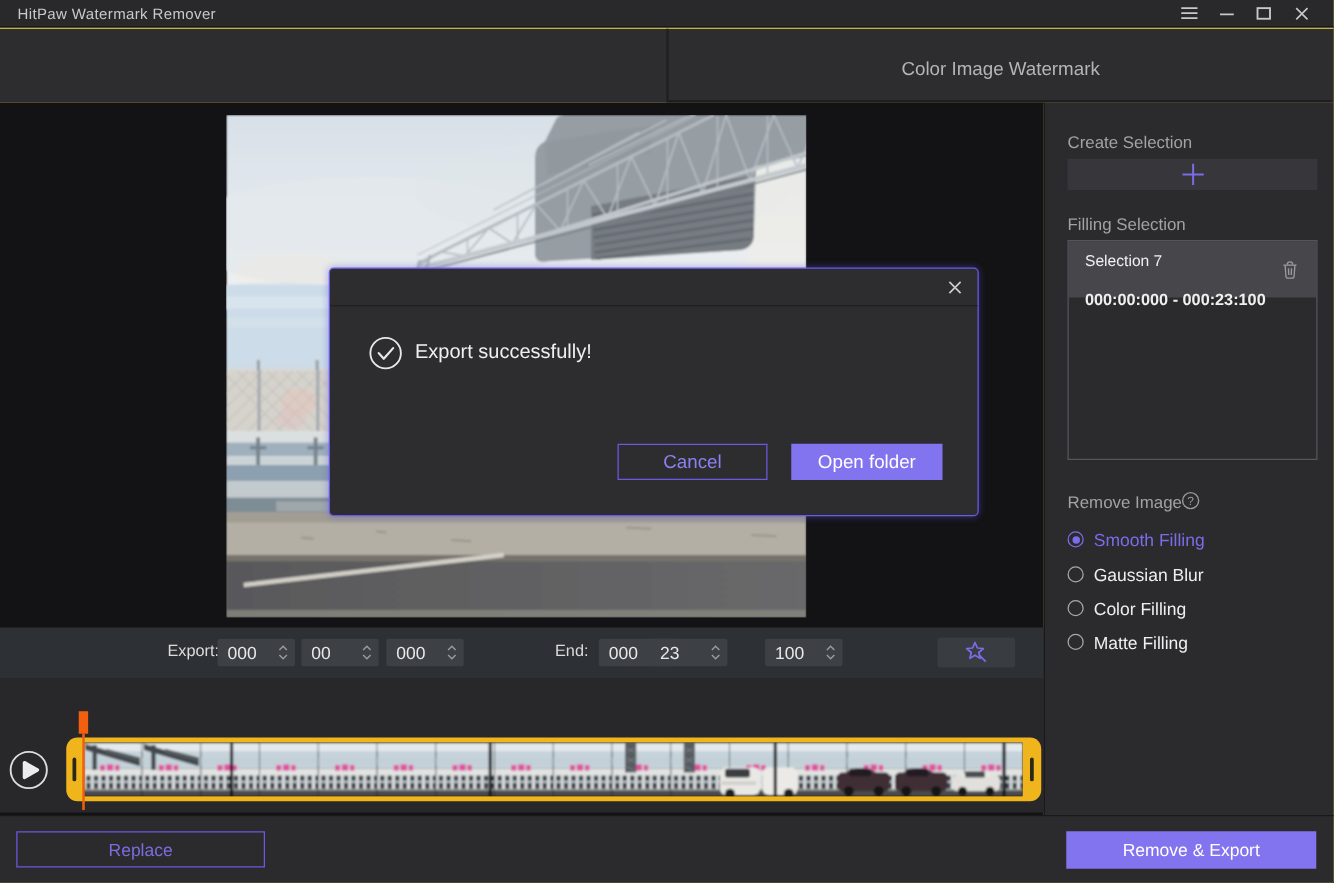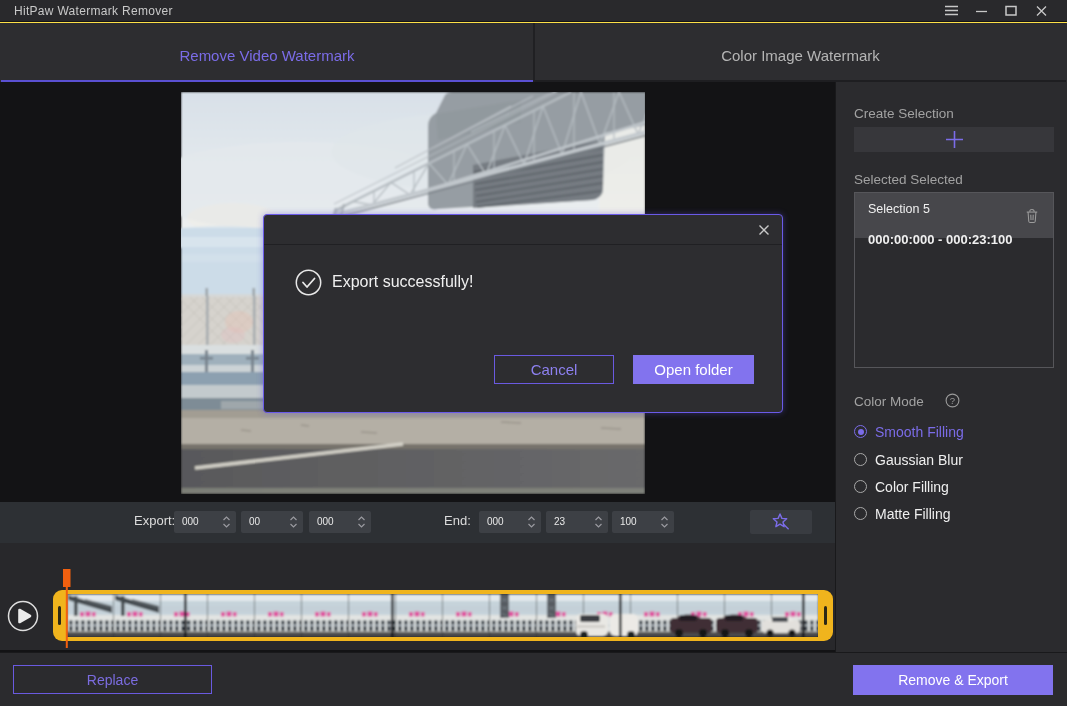--- a/index.html
+++ b/index.html
@@ -31,21 +31,21 @@
   #sidebar  { left:835px; top:82px; width:232px; height:570px; background:#2b2b2e;
     border-left:1px solid #19191b; }
   #startbar { left:0; top:502px; width:835px; height:41px; background:#2d3034; }
   #timelinepanel { left:0; top:543px; width:835px; height:107px; background:#28282b; }
   #bottombar { left:0; top:652px; width:1067px; height:54px; background:#2b2b2e;
     border-top:1px solid #19191b; }
 
   
   .lab { position:absolute; font-size:13px; color:#dcdcdc; top:11px; }
   .spin { position:absolute; top:9px; width:62px; height:22px; background:#3d4045;
-    border-radius:2px; color:#e8e8e8; font-size:10px; line-height:22px; padding-left:8px; }
+    border-radius:2px; color:#e8e8e8; font-size:14px; line-height:22px; padding-left:8px; }
   .spin svg { position:absolute; right:5px; top:3px; }
 
   .toolbtn { position:absolute; left:750px; top:8px; width:62px; height:24px;
     background:#393c41; border-radius:2px; }
 
   
   .sblabel { position:absolute; left:18px; font-size:13.5px; color:#a2a2a2; }
   #plusbtn { position:absolute; left:18px; top:45px; width:200px; height:25px; background:#37373b; }
   #selbox { position:absolute; left:18px; top:110px; width:200px; height:176px;
     border:1px solid #56565a; }
@@ -88,23 +88,20 @@
       <g stroke="#c8c8c8" stroke-width="1.3" fill="none">
         <path d="M3 6.5 H16 M3 10.5 H16 M3 14.5 H16"></path>
         <path d="M34 11.5 H45"></path>
         <rect x="64" y="6.5" width="10" height="8.5" stroke-width="1.5"></rect>
         <path d="M95 6.5 L104 15.5 M104 6.5 L95 15.5"></path>
       </g>
     </svg>
   </div>
 
   <div id="tabbar" class="abs">
-    <div id="tab-left">
-        <span>Remove Video Watermark</span>
-      </div>
     <div id="tab-sep"></div>
     <div id="tab-right">
         <span>Color Image Watermark</span>
       </div>
   </div>
 
   <div id="leftarea" class="abs"></div>
 
   <div class="abs" id="videobox" style="left:181px; top:92px; width:464px; height:402px;">
   <svg width="464" height="402" viewBox="0 0 464 402">
@@ -237,21 +234,21 @@
             <path d="M1.5 10 L4.5 13 L7.5 10"></path>
           </g>
         </svg></div>
     <span class="lab" style="left:444px">End:</span>
     <div class="spin" style="left:479px">000<svg width="9" height="16" viewBox="0 0 9 16">
           <g fill="none" stroke="#9a9aa0" stroke-width="1.2">
             <path d="M1.5 6 L4.5 3 L7.5 6"></path>
             <path d="M1.5 10 L4.5 13 L7.5 10"></path>
           </g>
         </svg></div>
-    <div class="spin" style="left:546px">23<svg width="9" height="16" viewBox="0 0 9 16">
+    <div class="spin" style="left:520px">23<svg width="9" height="16" viewBox="0 0 9 16">
           <g fill="none" stroke="#9a9aa0" stroke-width="1.2">
             <path d="M1.5 6 L4.5 3 L7.5 6"></path>
             <path d="M1.5 10 L4.5 13 L7.5 10"></path>
           </g>
         </svg></div>
     <div class="spin" style="left:612px">100<svg width="9" height="16" viewBox="0 0 9 16">
           <g fill="none" stroke="#9a9aa0" stroke-width="1.2">
             <path d="M1.5 6 L4.5 3 L7.5 6"></path>
             <path d="M1.5 10 L4.5 13 L7.5 10"></path>
           </g>
@@ -396,36 +393,36 @@
 
   <div id="sidebar" class="abs">
     <span class="sblabel" style="top:24px">Create Selection</span>
     <div id="plusbtn">
       <svg width="200" height="25">
           <g stroke="#7b6ce8" stroke-width="1.6">
             <path d="M100.5 4 V21 M92 12.5 H109"></path>
           </g>
         </svg>
     </div>
-    <span class="sblabel" style="top:90px">Selected Selected</span>
+    <span class="sblabel" style="top:90px">Filling Selection</span>
     <div id="selbox">
       <div id="selitem">
-        <span class="n1">Selection 5</span>
+        <span class="n1">Selection 7</span>
         <span class="n2">000:00:000 - 000:23:100</span>
         <svg style="position:absolute; right:14px; top:15px" width="14" height="16" viewBox="0 0 16 18">
           <g fill="none" stroke="#9c9c9c" stroke-width="1.2">
             <path d="M2 4.5 H14"></path>
             <path d="M5.5 4 C5.5 2.2 6.5 1.5 8 1.5 C9.5 1.5 10.5 2.2 10.5 4"></path>
             <path d="M3.5 4.5 L4.3 15 C4.4 15.9 5 16.5 6 16.5 L10 16.5 C11 16.5 11.6 15.9 11.7 15 L12.5 4.5"></path>
             <path d="M6.6 7.5 L6.9 13.5 M9.4 7.5 L9.1 13.5"></path>
           </g>
         </svg>
       </div>
     </div>
-    <span class="sblabel" style="top:312px">Color Mode</span>
+    <span class="sblabel" style="top:312px">Remove Image</span>
     <svg style="position:absolute; left:109px; top:311px" width="15" height="15" viewBox="0 0 15 15">
       <circle cx="7.5" cy="7.5" r="6.4" fill="none" stroke="#9a9a9a" stroke-width="1.1"></circle>
       <text x="7.5" y="11" text-anchor="middle" font-size="9.5" fill="#9a9a9a" font-family="Liberation Sans">?</text>
     </svg>
     <div class="radiorow sel" style="top:342px">
         <div class="rc"></div>
         <span class="rt">Smooth Filling</span>
       </div>
     <div class="radiorow" style="top:370px">
         <div class="rc"></div>

